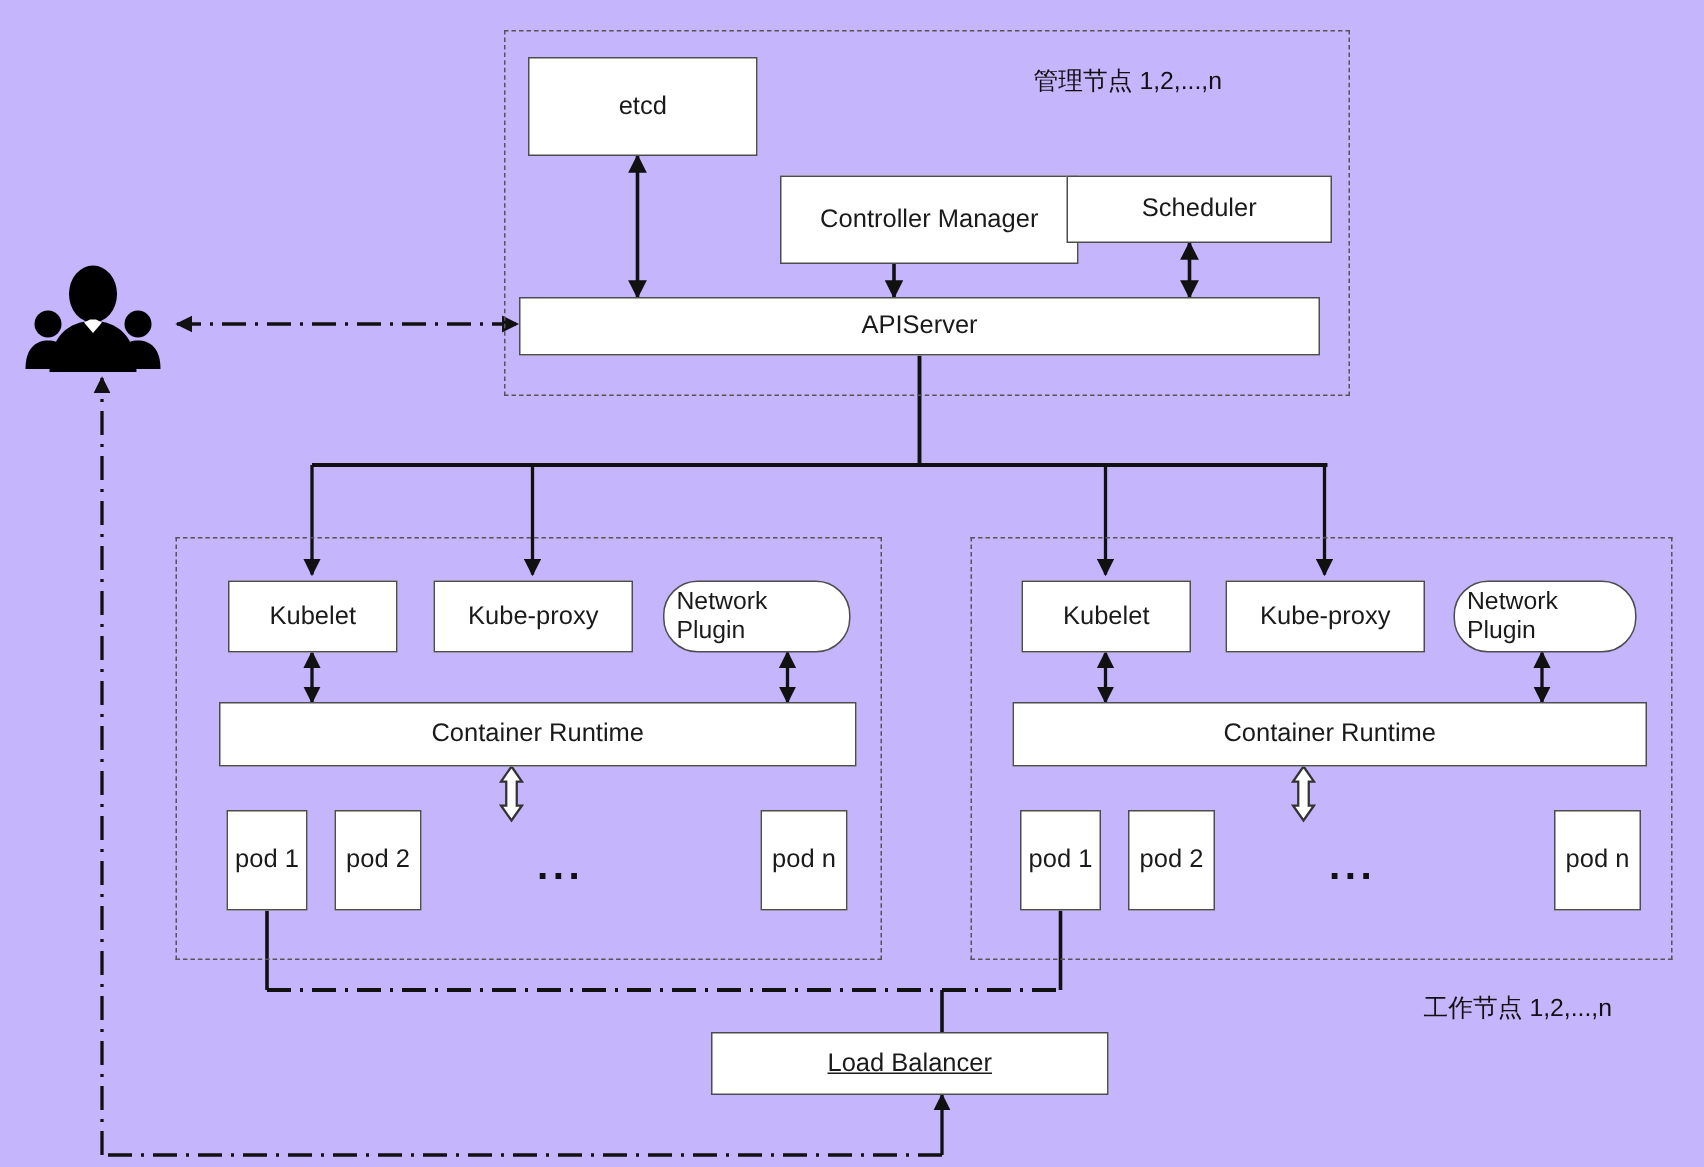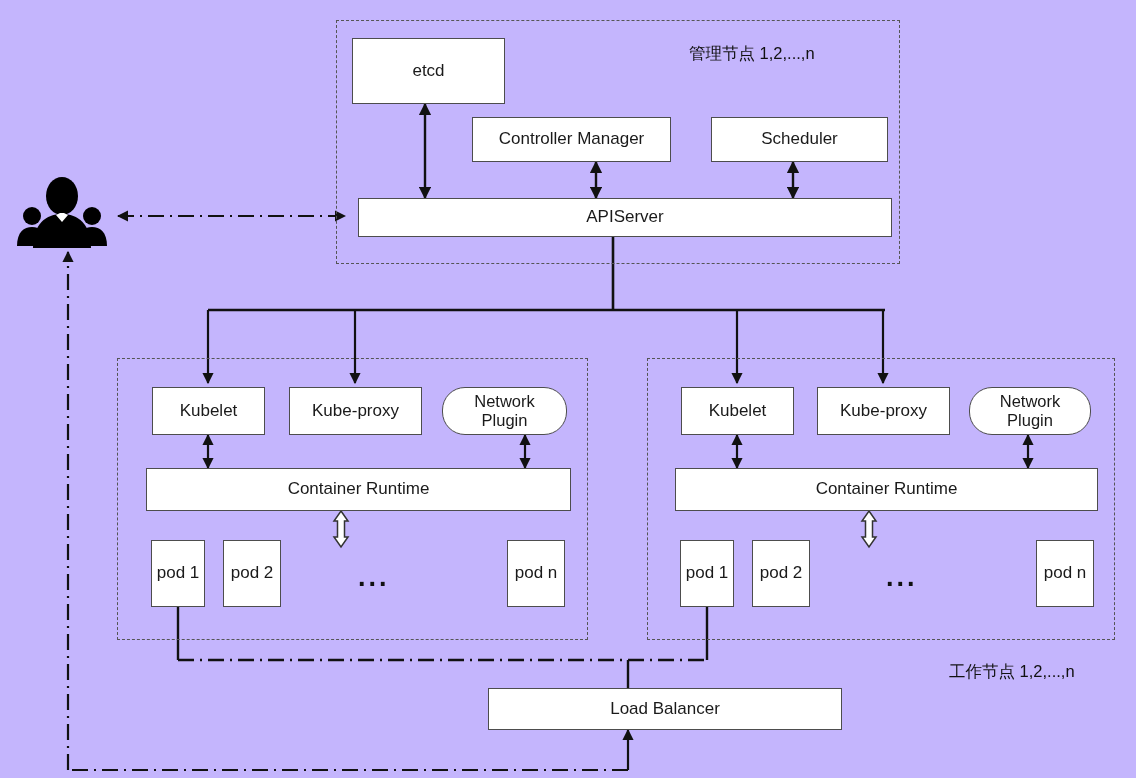--- a/index.html
+++ b/index.html
@@ -26,21 +26,20 @@
     height: 778px;
   }
   .node-box {
     position: absolute;
     box-sizing: border-box;
     border: 1.4px solid #4d4d4d;
     background: #ffffff;
     display: flex;
     align-items: center;
     justify-content: center;
-    text-align: center;
     font-size: 17px;
     line-height: 1.18;
     color: #1a1a1a;
     z-index: 3;
   }
   .node-box.small {
     font-size: 16.5px;
     border-radius: 23px;
   }
   .group-box {
@@ -174,25 +173,25 @@
 
       <path d="M 42 43 L 48 50 L 54 43 L 50 41 L 46 41 Z" fill="#ffffff"></path>
     </svg>
   </div>
 
   <div class="group-box" style="left:336px; top:20px; width:564px; height:244px;"></div>
   <div class="group-label" style="left:689px; top:43px;">管理节点 1,2,...,n</div>
 
   <div class="node-box" style="left:352px; top:38px; width:153px; height:66px;">etcd</div>
 
-  <div class="node-box" style="left:472px; top:117px; width:199px; height:45px;">Controller Manager</div>
+  <div class="node-box" style="left:520px; top:117px; width:199px; height:59px;">Controller Manager</div>
 
   <div class="node-box" style="left:711px; top:117px; width:177px; height:45px;">Scheduler</div>
 
-  <div class="node-box" style="left:346px; top:198px; width:534px; height:39px;margin-left:12px;">APIServer</div>
+  <div class="node-box" style="left:346px; top:198px; width:534px; height:39px;">APIServer</div>
 
   <div class="group-box" style="left:117px; top:358px; width:471px; height:282px;"></div>
 
   <div class="node-box" style="left:152px; top:387px; width:113px; height:48px;">Kubelet</div>
 
   <div class="node-box" style="left:289px; top:387px; width:133px; height:48px;">Kube-proxy</div>
 
   <div class="node-box small" style="left:442px; top:387px; width:125px; height:48px; padding:0 8px;">Network Plugin</div>
 
   <div class="node-box" style="left:146px; top:468px; width:425px; height:43px;">Container Runtime</div>
@@ -212,15 +211,15 @@
 
   <div class="node-box" style="left:675px; top:468px; width:423px; height:43px;">Container Runtime</div>
 
   <div class="node-box" style="left:680px; top:540px; width:54px; height:67px;">pod 1</div>
   <div class="node-box" style="left:752px; top:540px; width:58px; height:67px;">pod 2</div>
   <div class="dots" style="left:886px; top:564px;">...</div>
   <div class="node-box" style="left:1036px; top:540px; width:58px; height:67px;">pod n</div>
 
   <div class="group-label" style="left:949px; top:661px;text-align:center;">工作节点 1,2,...,n</div>
 
-  <div class="node-box" style="left:488px; top:688px; width:354px; height:42px;">Load Balancer</div>
+  <div class="node-box" style="left:474px; top:688px; width:265px; height:42px;text-decoration:underline;">Load Balancer</div>
 
 </div>
 
 </body></html>

